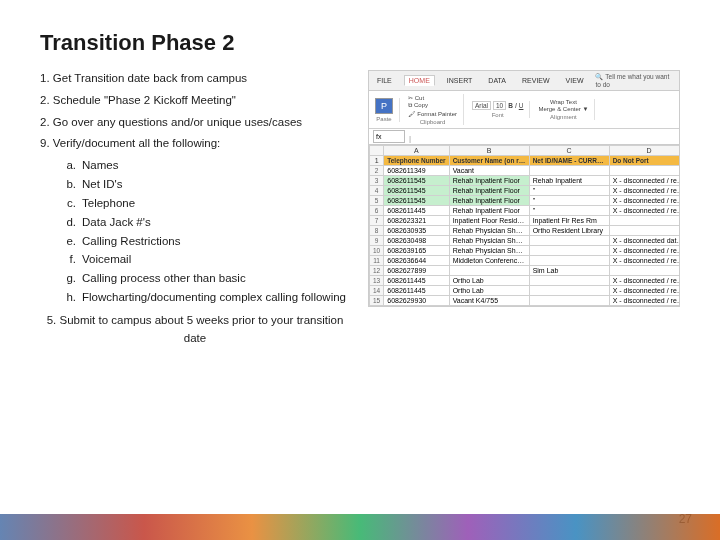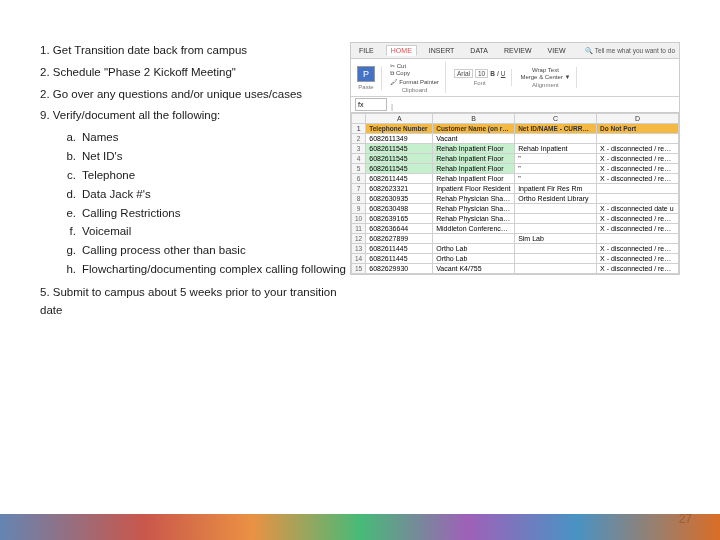--- a/index.html
+++ b/index.html
@@ -24,20 +24,21 @@
     .title {
       font-size: 22px;
       font-weight: bold;
       color: #1a1a1a;
       margin-bottom: 14px;
     }
 
     
     .content-area {
       display: flex;
+      gap: 18px;
       align-items: flex-start;
       margin-top: 12px;
     }
 
     .left-content {
       flex: 0 0 310px;
       font-size: 11.5px;
       color: #1a1a1a;
       line-height: 1.55;
     }
@@ -214,20 +215,21 @@
       height: 26px;
       background: linear-gradient(90deg, #4a6fa5 0%, #c0392b 20%, #e67e22 35%, #27ae60 50%, #8e44ad 65%, #2980b9 80%, #d35400 100%);
       opacity: 0.85;
     }
   </style>
 </head>
 <body>
 
 <div class="page-container">
 
+  <div class="title">Transition Phase 2</div>
 
   <div class="content-area">
 
     <div class="left-content">
       <div class="item">
         <span>1.  Get Transition date back from campus</span>
       </div>
       <div class="item" style="margin-top:4px;">
         <span>2.  Schedule "Phase 2 Kickoff Meeting"</span>
       </div>
@@ -266,21 +268,21 @@
         <div class="sub-item">
           <span class="sub-letter">g.</span>
           <span>Calling process other than basic</span>
         </div>
         <div class="sub-item">
           <span class="sub-letter">h.</span>
           <span>Flowcharting/documenting complex calling following</span>
         </div>
       </div>
 
-      <div class="item" style="margin-top:5px;">
+      <div class="item" style="margin-top:5px;text-align:center;">
         <span>5.  Submit to campus about 5 weeks prior to your transition date</span>
       </div>
     </div>
 
     <div class="spreadsheet-wrapper">
 
       <div class="ribbon">
         <span class="ribbon-tab">FILE</span>
         <span class="ribbon-tab active">HOME</span>
         <span class="ribbon-tab">INSERT</span>

